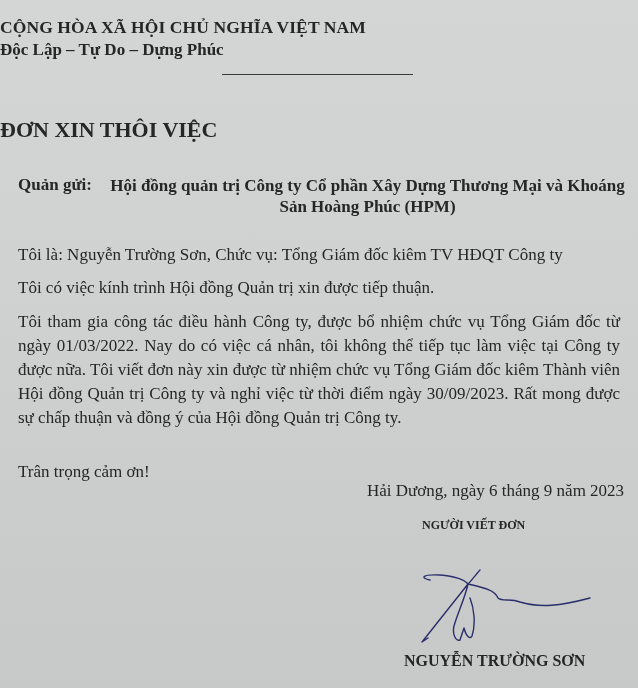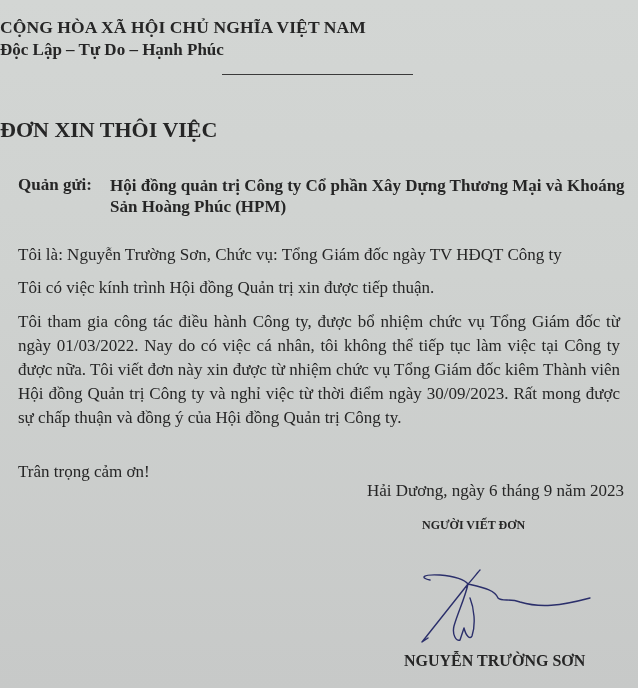--- a/index.html
+++ b/index.html
@@ -11,41 +11,41 @@
     position: relative;
   }
   .abs { position: absolute; white-space: nowrap; }
   .b { font-weight: bold; }
   .center { left: 0; width: 638px; }
   .nation { top: 17px; font-size: 17.5px; letter-spacing: 0.1px; }
   .motto  { top: 40px; font-size: 17px; }
   .rule   { position: absolute; top: 74px; left: 222px; width: 191px; height: 1px; background: #3a3a3a; }
   .title  { top: 117px; font-size: 22px; }
   .label-kg { left: 18px; top: 175px; font-size: 17px; }
-  .recipient { left: 110px; top: 175px; width: 515px; font-size: 17px; line-height: 21px; white-space: normal; }
+  .recipient { left: 110px; top: 175px; width: 515px; font-size: 17px; line-height: 21px; white-space: normal; text-align: center; }
   .body-line { left: 18px; font-size: 17px; }
   .just { left: 18px; width: 602px; font-size: 17px; line-height: 24px; white-space: normal; text-align: justify; top: 310px; }
   .place { left: 367px; top: 481px; font-size: 17px; }
   .signer-label { left: 422px; top: 518px; font-size: 12px; }
   .signer-name { left: 404px; top: 652px; font-size: 16px; text-align: right; }
   .sig { position: absolute; left: 410px; top: 568px; width: 200px; height: 80px; }
 </style>
 </head>
 <body>
 
 <div class="abs center b nation">CỘNG HÒA XÃ HỘI CHỦ NGHĨA VIỆT NAM</div>
-<div class="abs center b motto">Độc Lập – Tự Do – Hạnh Phúc</div>
+<div class="abs center b motto">Độc Lập – Tự Do – Dựng Phúc</div>
 <div class="rule"></div>
 
 <div class="abs center b title">ĐƠN XIN THÔI VIỆC</div>
 
 <div class="abs b label-kg">Quản gửi:</div>
 <div class="abs b recipient">Hội đồng quản trị Công ty Cổ phần Xây Dựng Thương Mại và Khoáng Sản Hoàng Phúc (HPM)</div>
 
-<div class="abs body-line" style="top:245px">Tôi là: Nguyễn Trường Sơn, Chức vụ: Tổng Giám đốc ngày TV HĐQT Công ty</div>
+<div class="abs body-line" style="top:245px">Tôi là: Nguyễn Trường Sơn, Chức vụ: Tổng Giám đốc kiêm TV HĐQT Công ty</div>
 <div class="abs body-line" style="top:278px">Tôi có việc kính trình Hội đồng Quản trị xin được tiếp thuận.</div>
 <div class="abs just">Tôi tham gia công tác điều hành Công ty, được bổ nhiệm chức vụ Tổng Giám đốc từ ngày 01/03/2022. Nay do có việc cá nhân, tôi không thể tiếp tục làm việc tại Công ty được nữa. Tôi viết đơn này xin được từ nhiệm chức vụ Tổng Giám đốc kiêm Thành viên Hội đồng Quản trị Công ty và nghỉ việc từ thời điểm ngày 30/09/2023. Rất mong được sự chấp thuận và đồng ý của Hội đồng Quản trị Công ty.</div>
 <div class="abs body-line" style="top:462px">Trân trọng cảm ơn!</div>
 
 <div class="abs place">Hải Dương, ngày 6 tháng 9 năm 2023</div>
 <div class="abs b signer-label">NGƯỜI VIẾT ĐƠN</div>
 
 <svg class="sig" viewBox="0 0 200 80">
   <path d="M20,12 C10,10 12,6 30,7 C45,8 55,12 58,16 C62,12 68,4 70,2 M58,16 L12,74 L18,70 M58,16 C55,30 48,44 44,58 C42,66 46,74 50,72 C52,66 54,60 54,60 C56,68 60,72 62,68 C66,56 64,40 60,30 M58,16 C75,20 85,22 88,30 C92,34 100,30 110,34 C130,40 150,38 180,30" fill="none" stroke="#2b2f6b" stroke-width="1.4" stroke-linecap="round" stroke-linejoin="round"></path>
 </svg>

